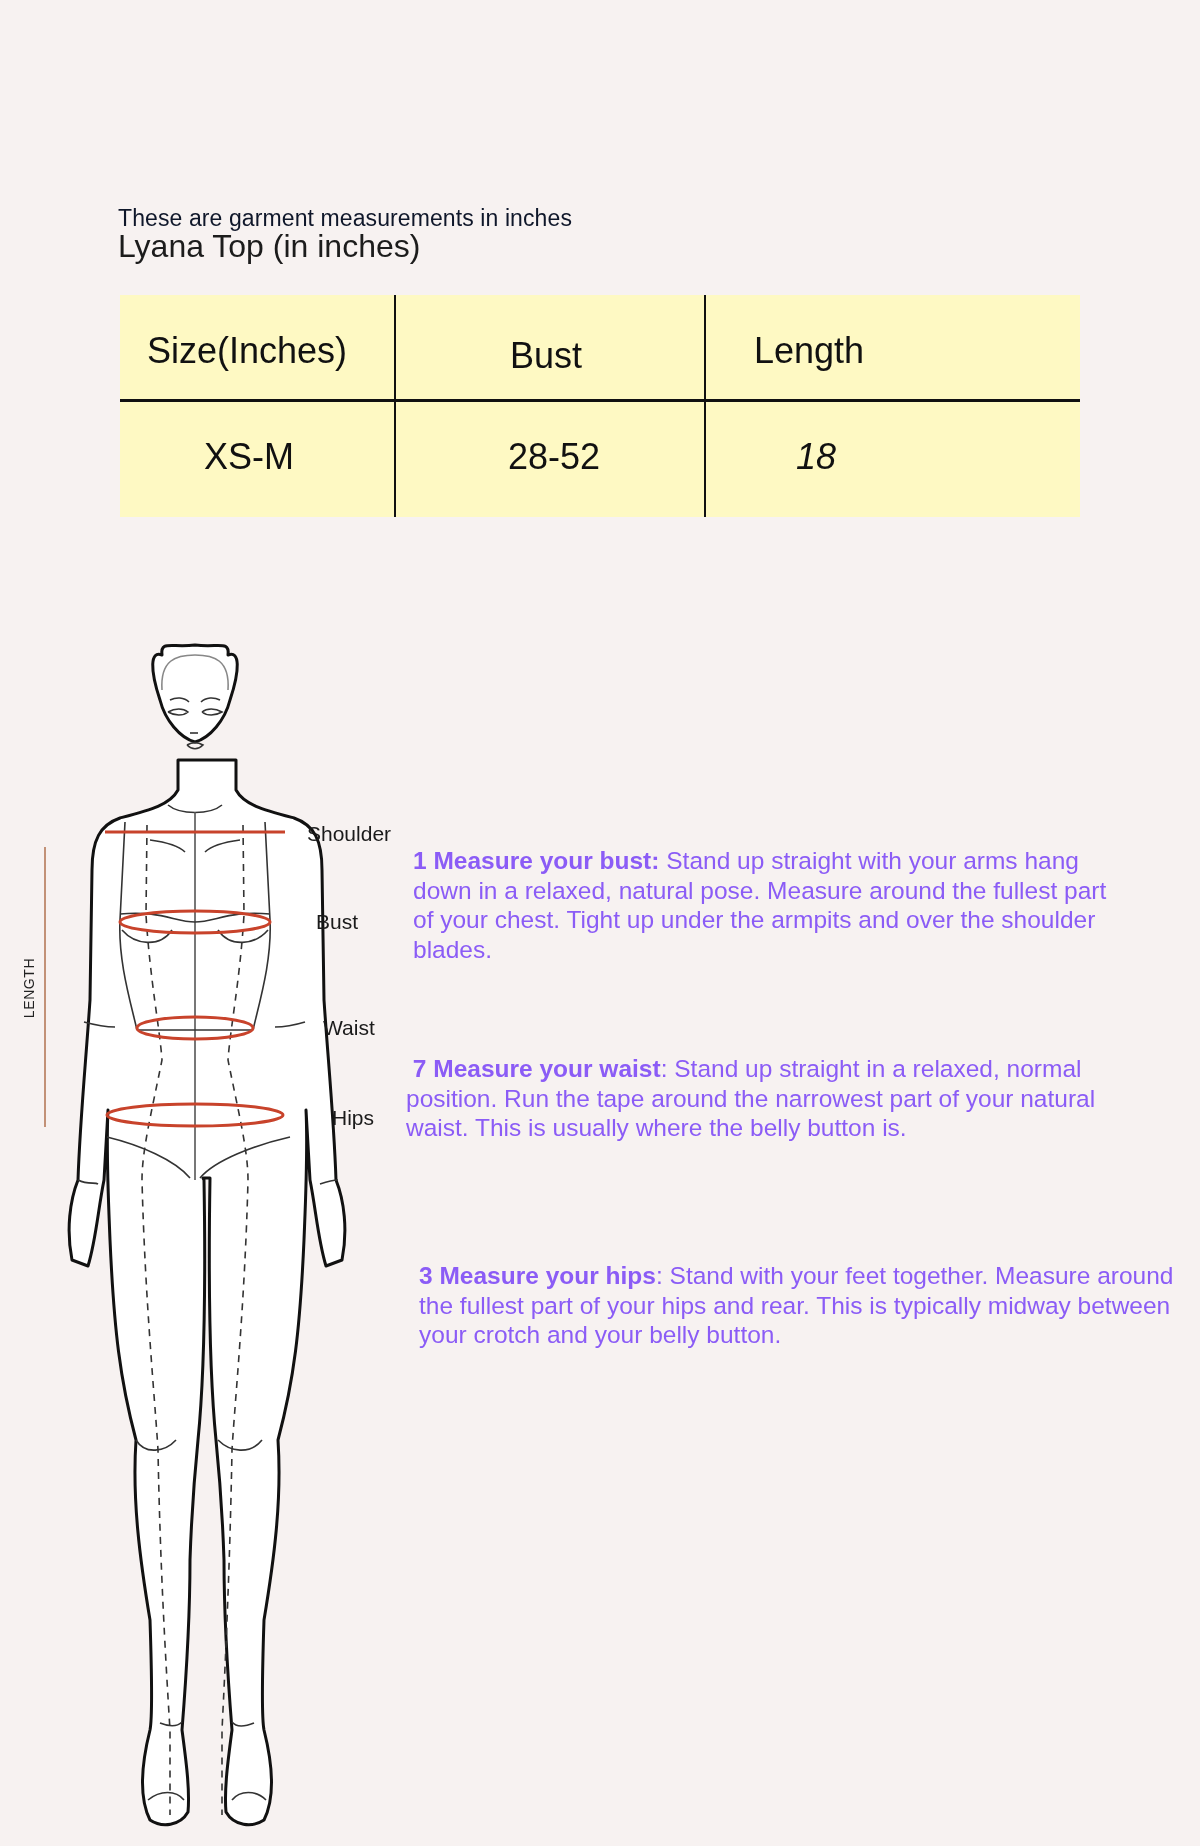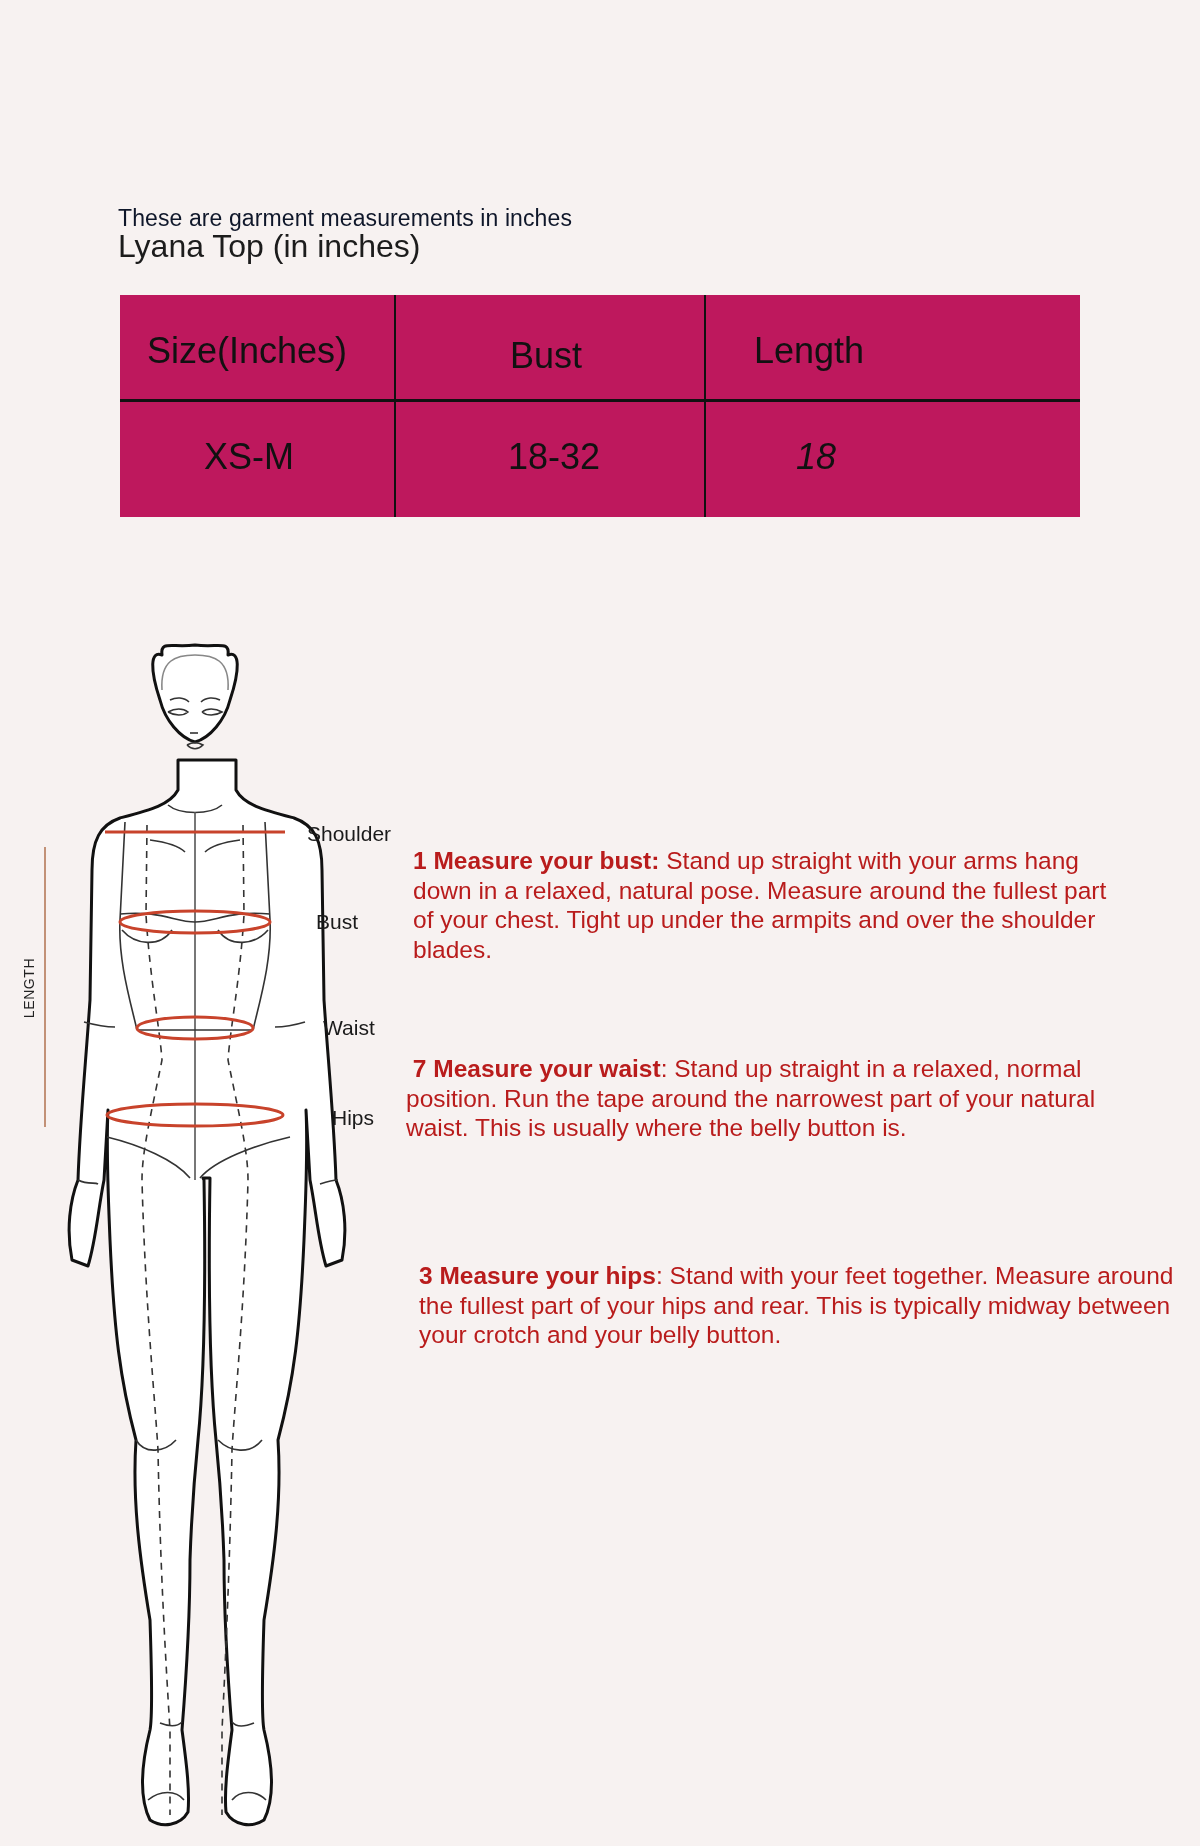--- a/index.html
+++ b/index.html
@@ -15,21 +15,21 @@
     position: absolute; left: 118px; top: 205px;
     font-size: 23px; color: #0f172a; letter-spacing: 0.1px;
   }
   .title {
     position: absolute; left: 118px; top: 228px;
     font-size: 32px; color: #1c1c1c;
   }
   .size-table {
     position: absolute; left: 120px; top: 295px;
     width: 960px; height: 222px;
-    background: #be185d;
+    background: #fef9c3;
   }
   .size-table .vline {
     position: absolute; top: 0; bottom: 0; width: 2px; background: #111;
   }
   .size-table .hline {
     position: absolute; left: 0; right: 0; top: 104px; height: 3px; background: #111;
   }
   .cell {
     position: absolute; font-size: 36px; color: #111; white-space: nowrap;
   }
@@ -39,42 +39,42 @@
   .length-line {
     position: absolute; left: 44px; top: 847px; width: 2px; height: 280px; background: #c29177;
   }
   .length-label {
     position: absolute; left: 29px; top: 988px;
     transform: translate(-50%, -50%) rotate(-90deg);
     font-size: 14px; letter-spacing: 0.6px; color: #222;
   }
   .para {
     position: absolute; left: 406px; width: 780px;
-    font-size: 24.5px; line-height: 29.5px; color: #b91c1c;
+    font-size: 24.5px; line-height: 29.5px; color: #8b5cf6;
   }
   .para b { font-weight: bold; }
   svg.figure { position: absolute; left: 0; top: 0; }
 </style>
 </head>
 <body>
 
 <div class="intro">These are garment measurements in inches</div>
 <div class="title">Lyana Top (in inches)</div>
 
 <div class="size-table">
   <div class="vline" style="left:274px"></div>
   <div class="vline" style="left:584px"></div>
   <div class="hline"></div>
 
   <div class="cell" style="left:27px; top:35px;">Size(Inches)</div>
   <div class="cell" style="left:390px; top:40px;">Bust</div>
   <div class="cell" style="left:634px; top:35px;">Length</div>
 
   <div class="cell" style="left:84px; top:141px;">XS-M</div>
-  <div class="cell" style="left:388px; top:141px;">18-32</div>
+  <div class="cell" style="left:388px; top:141px;">28-52</div>
   <div class="cell" style="left:676px; top:141px;font-style:italic;">18</div>
 </div>
 
 <svg class="figure" width="420" height="1846" viewBox="0 0 420 1846">
   <g fill="#ffffff" stroke="#111" stroke-width="3" stroke-linejoin="round" stroke-linecap="round">
 
     <path d="M160 700 C150 670,150 650,162 655 C160 640,172 648,195 645 C218 648,230 640,228 655 C240 650,240 670,230 700 C225 720,210 738,195 742 C180 738,165 720,160 700 Z"></path>
 
     <path d="M178 760 L178 790 C170 805,150 810,120 818 C100 825,92 840,92 870
              L90 1000 C86 1060,80 1120,78 1180

